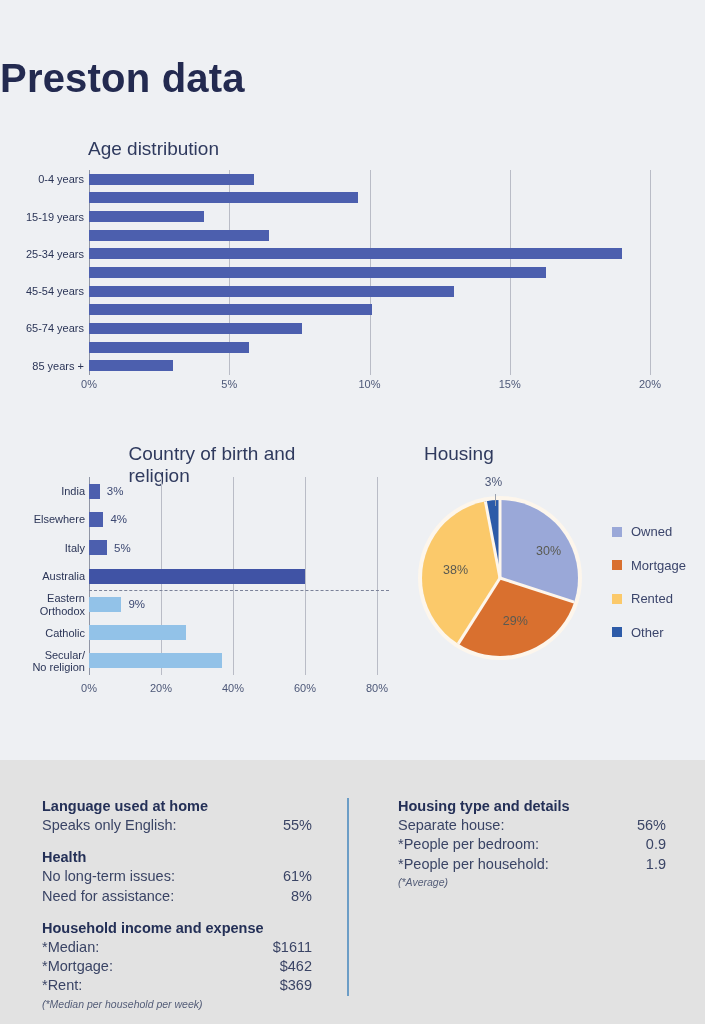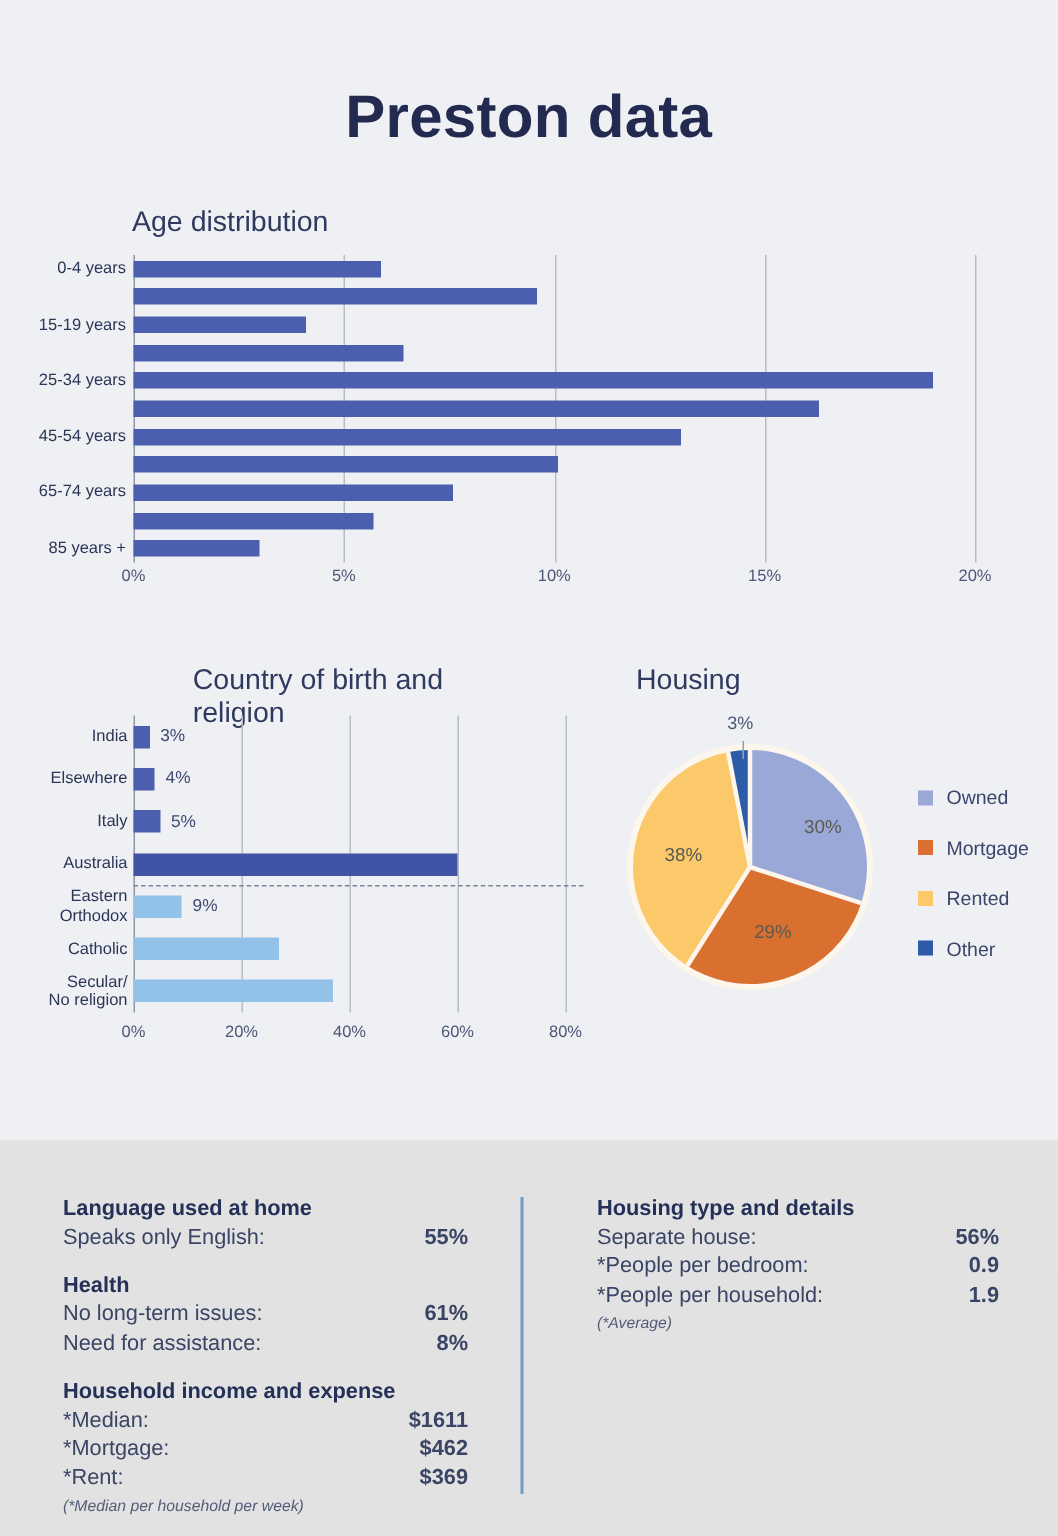--- a/index.html
+++ b/index.html
@@ -9,21 +9,21 @@
     font-family:"Liberation Sans", sans-serif;
     color:#2b3557;
     position:relative;
     overflow:hidden;
   }
   .page{position:relative;width:705px;height:1024px;}
 
   
   .main-title{
     position:absolute;top:56px;left:0;width:705px;
-    text-align:center;
+    text-align:left;
     font-size:40px;font-weight:bold;letter-spacing:.2px;
     color:#232a50;
   }
 
   
   .chart-title{
     font-size:19px;color:#2f3a5e;font-weight:normal;
     position:absolute;
   }
   .plot{position:absolute;}
@@ -95,21 +95,21 @@
   .stat-group{margin-bottom:14px;}
   .stat-group:last-child{margin-bottom:0;}
   .group-title{
     font-size:14.5px;font-weight:bold;color:#243057;margin-bottom:2px;
   }
   .stat-row{
     display:flex;justify-content:space-between;align-items:baseline;
     font-size:14.5px;color:#3a4465;line-height:1.33;
   }
   .stat-row .label{white-space:nowrap;}
-  .stat-row .value{white-space:nowrap;font-weight:bold;}
+  .stat-row .value{white-space:nowrap;}
   .footnote{font-size:10.5px;color:#545d78;margin-top:2px;font-style:italic;}
 </style>
 </head>
 <body>
 
 <div class="page">
 
   <div class="main-title">Preston data</div>
 
   <div id="age-chart">

